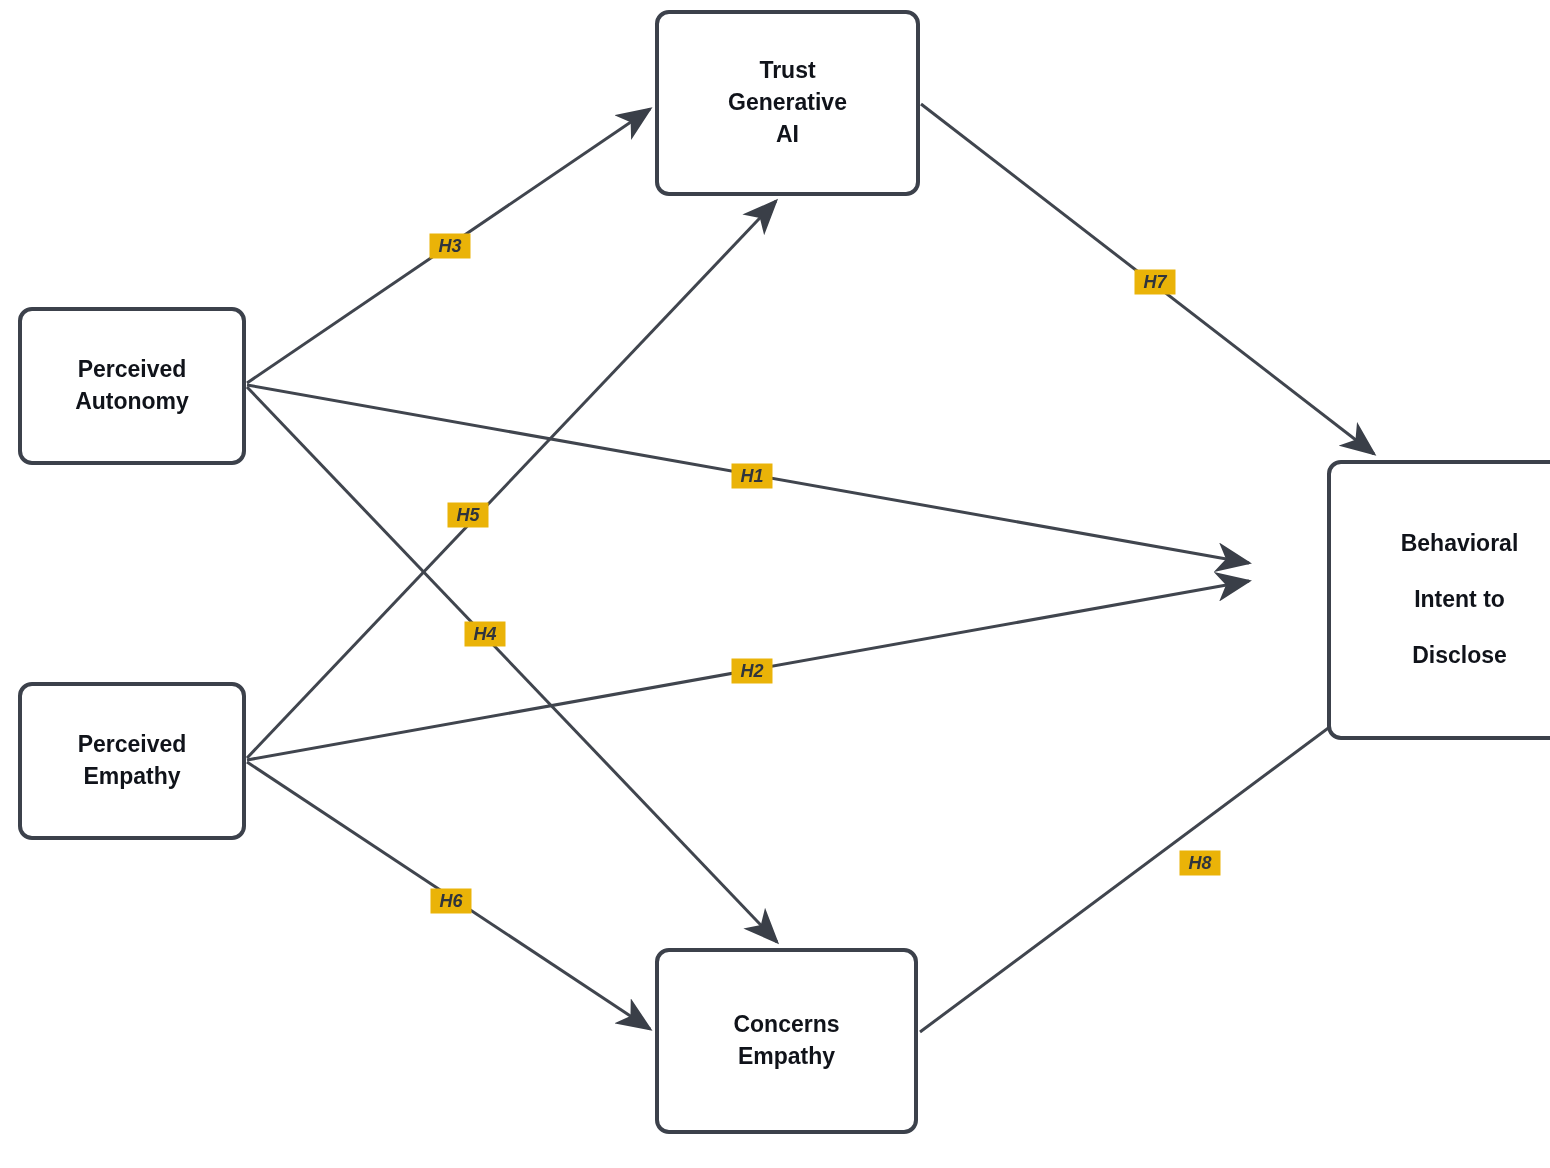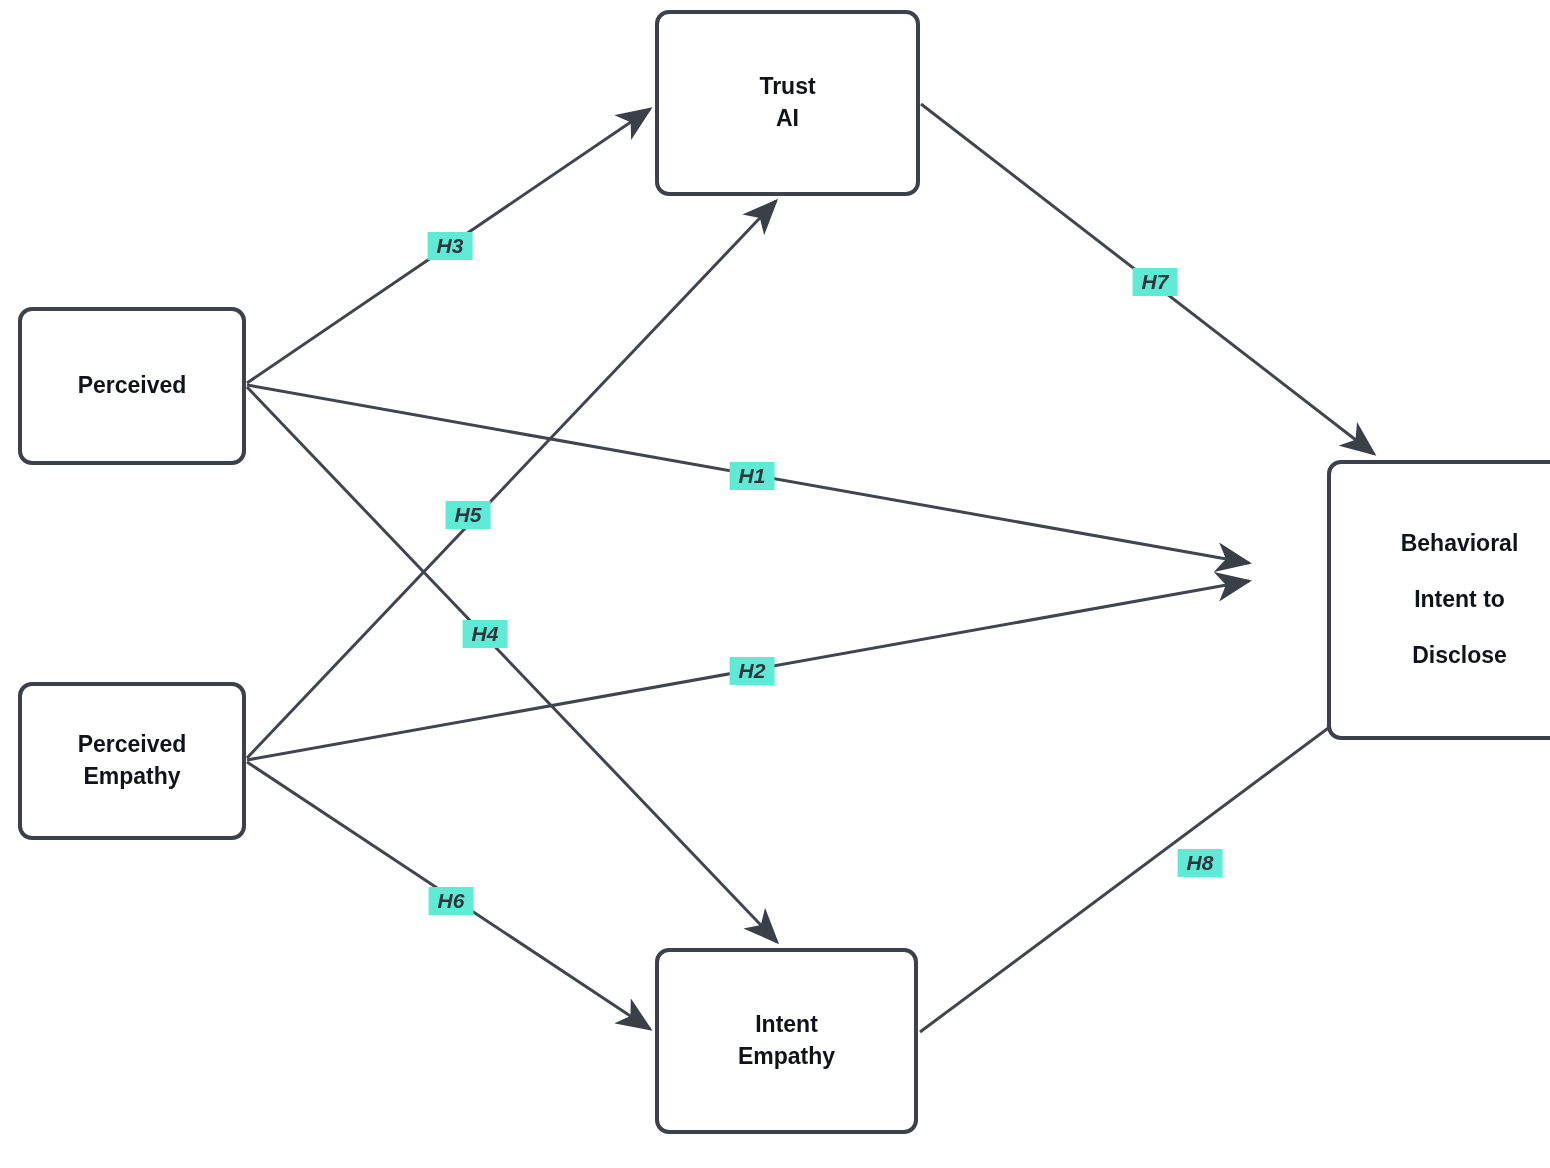--- a/index.html
+++ b/index.html
@@ -40,25 +40,25 @@
     text-align: left;
     font-weight: bold;
     font-size: 23px;
     line-height: 1.38;
     color: #10131a;
   }
   .node span { display: block; }
   .edge-label {
     position: absolute;
     transform: translate(-50%, -50%);
-    background: #5eead4;
+    background: #eab308;
     padding: 2px 9px;
     font-style: italic;
     font-weight: bold;
-    font-size: 21px;
+    font-size: 18px;
     color: #2f343d;
     white-space: nowrap;
   }
   
   #node-trust      { left: 655px;  top: 10px;  width: 265px; height: 186px; }
   #node-autonomy   { left: 18px;   top: 307px; width: 228px; height: 158px; }
   #node-empathy    { left: 18px;   top: 682px; width: 228px; height: 158px; }
   #node-privacy    { left: 655px;  top: 948px; width: 263px; height: 186px; }
   #node-bid        { left: 1327px; top: 460px; width: 265px; height: 280px; gap: 24px; }
   
@@ -87,34 +87,36 @@
     <line class="edge-line" x1="247" y1="383" x2="650" y2="109" marker-end="url(#arrow)"></line>
     <line class="edge-line" x1="247" y1="387" x2="777" y2="942" marker-end="url(#arrow)"></line>
     <line class="edge-line" x1="247" y1="758" x2="776" y2="201" marker-end="url(#arrow)"></line>
     <line class="edge-line" x1="247" y1="762" x2="650" y2="1029" marker-end="url(#arrow)"></line>
     <line class="edge-line" x1="921" y1="104" x2="1374" y2="454" marker-end="url(#arrow)"></line>
     <line class="edge-line" x1="920" y1="1032" x2="1374" y2="694" marker-end="url(#arrow)"></line>
   </svg>
 
   <div id="node-trust" class="node">
     <span>Trust</span>
+    <span>Generative</span>
     <span>AI</span>
   </div>
 
   <div id="node-autonomy" class="node">
     <span>Perceived</span>
+    <span>Autonomy</span>
   </div>
 
   <div id="node-empathy" class="node">
     <span>Perceived</span>
     <span>Empathy</span>
   </div>
 
   <div id="node-privacy" class="node">
-    <span>Intent</span>
+    <span>Concerns</span>
     <span>Empathy</span>
   </div>
 
   <div id="node-bid" class="node">
     <span>Behavioral</span>
     <span>Intent to</span>
     <span>Disclose</span>
   </div>
 
   <div id="label-h1" class="edge-label">H1</div>

